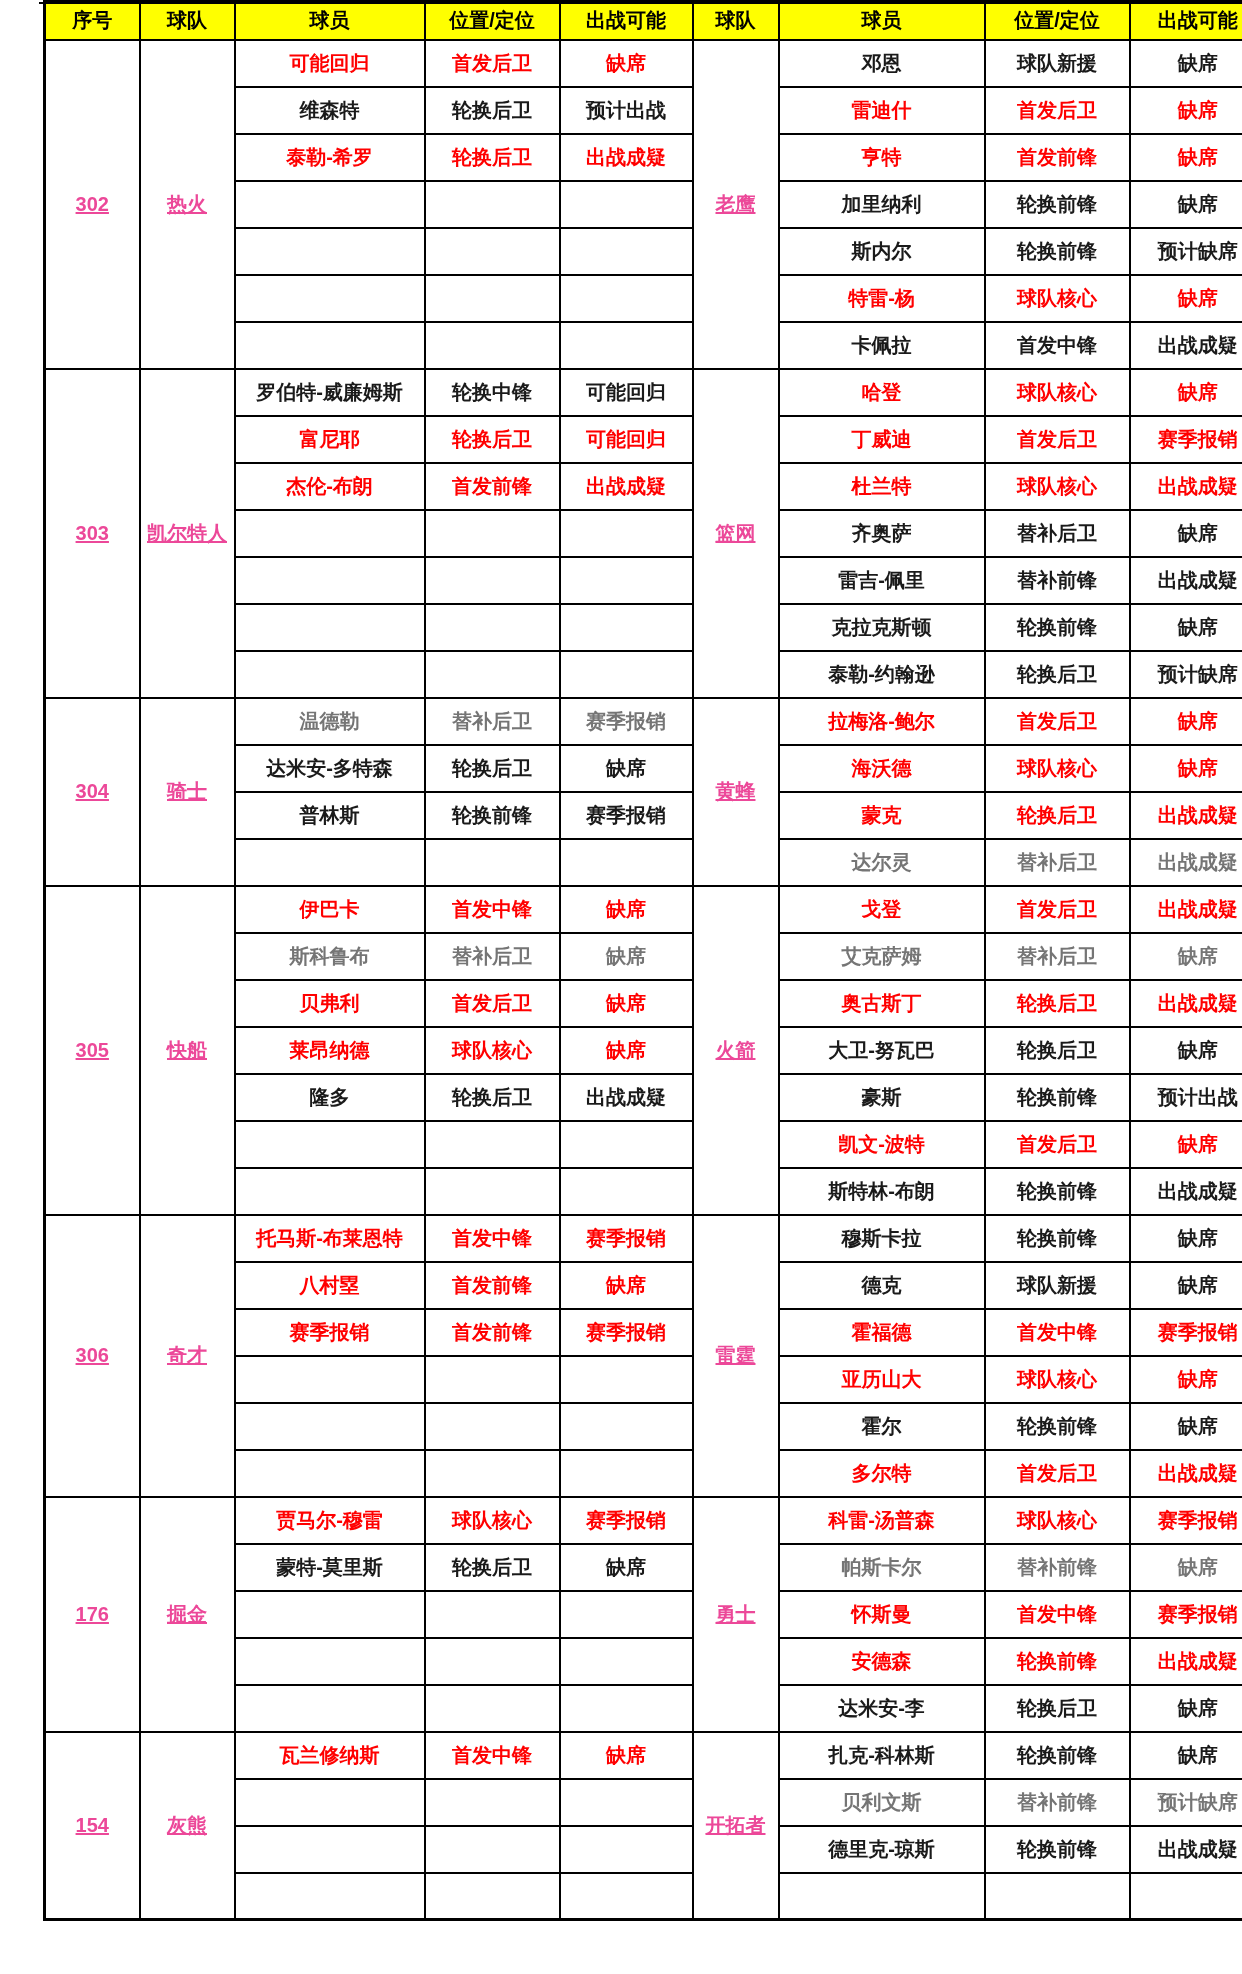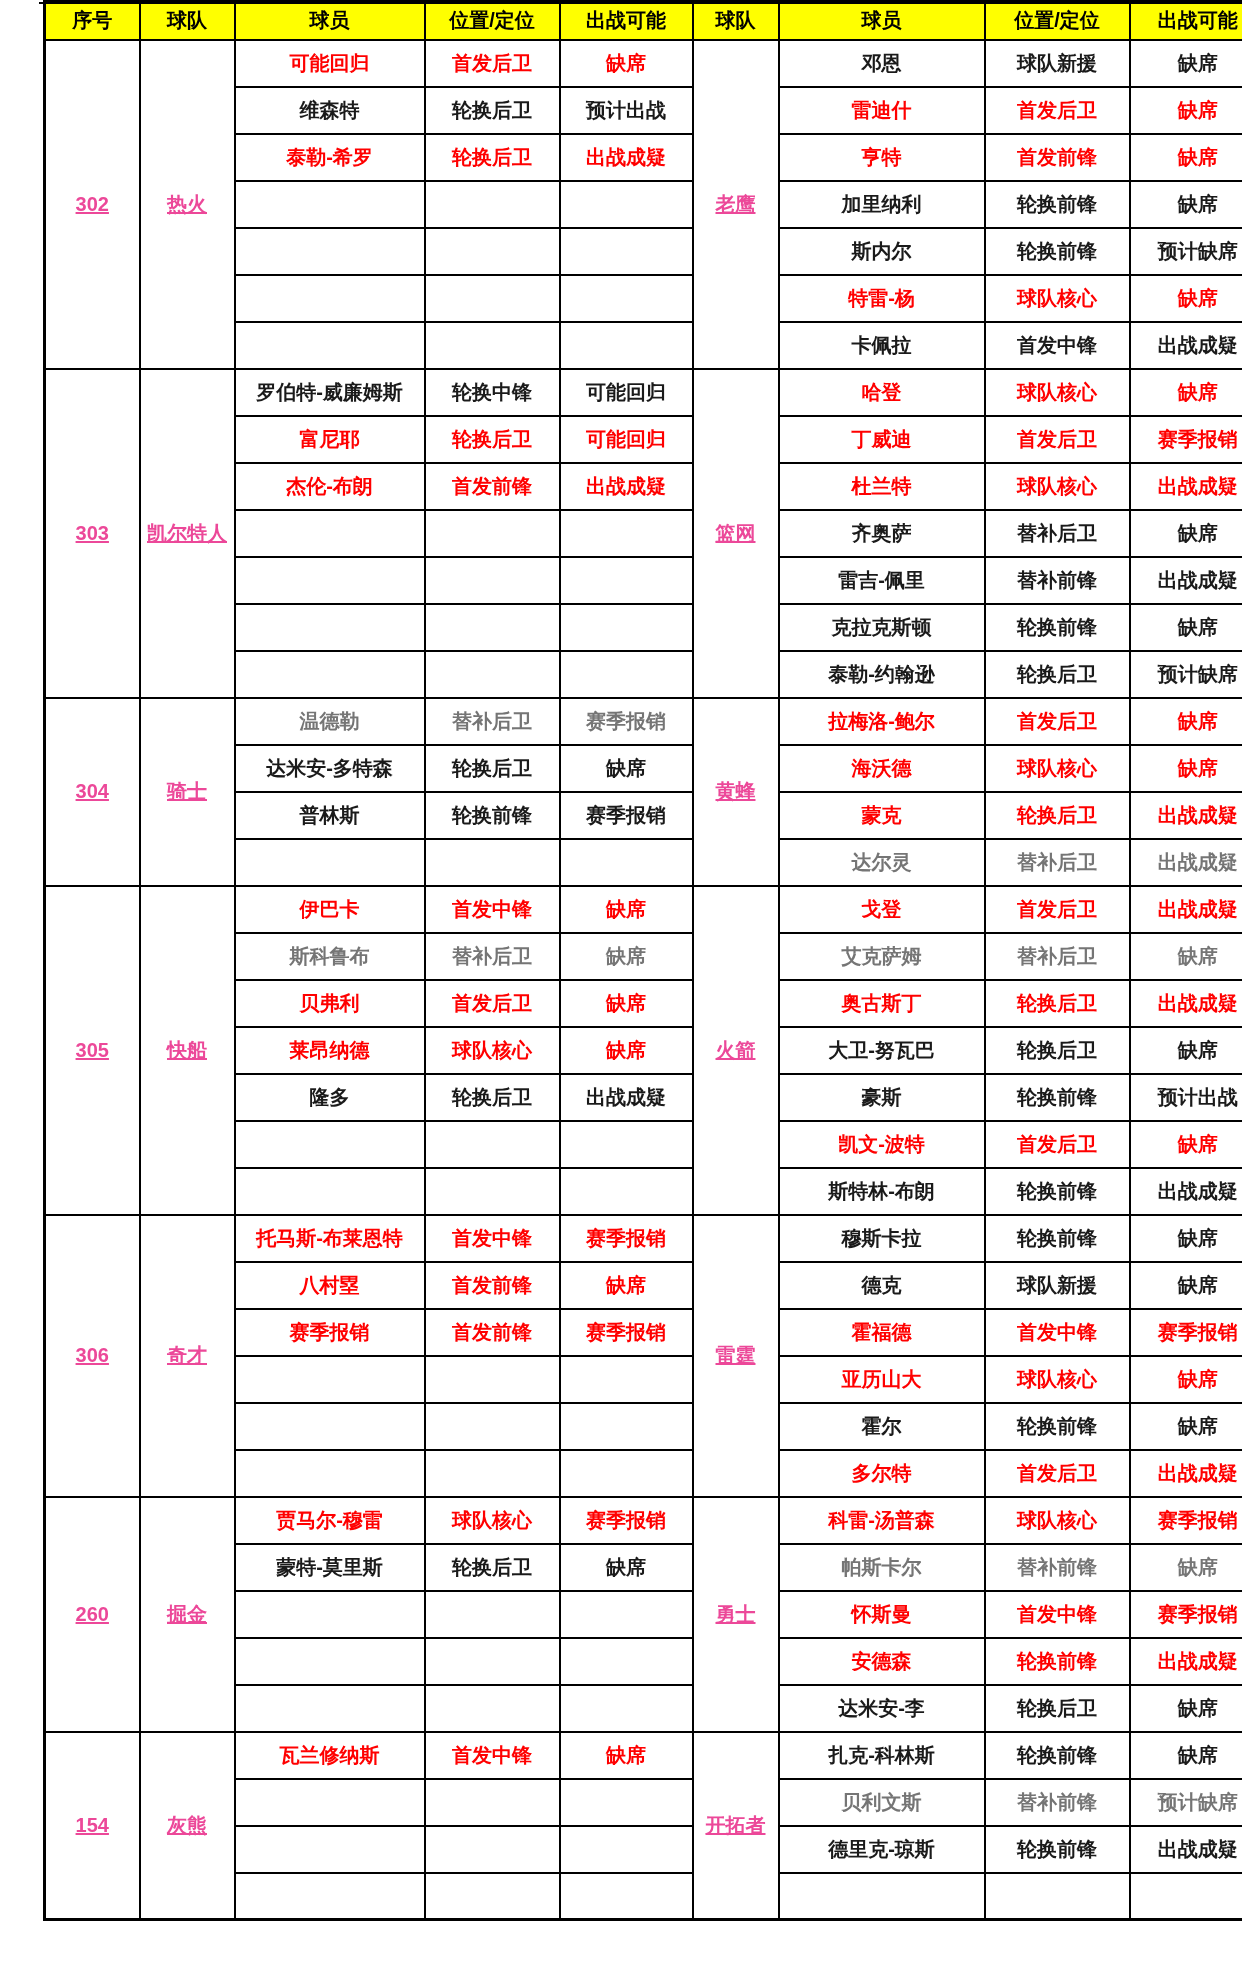--- a/index.html
+++ b/index.html
@@ -336,21 +336,21 @@
         </tr>
         <tr>
           <td class="empty"></td>
           <td class="empty"></td>
           <td class="empty"></td>
           <td class="red">多尔特</td>
           <td class="red">首发后卫</td>
           <td class="red">出战成疑</td>
         </tr>
         <tr>
-          <td class="num" rowspan="5">260</td>
+          <td class="num" rowspan="5">176</td>
           <td class="team" rowspan="5">掘金</td>
           <td class="red">贾马尔-穆雷</td>
           <td class="red">球队核心</td>
           <td class="red">赛季报销</td>
           <td class="team" rowspan="5">勇士</td>
           <td class="red">科雷-汤普森</td>
           <td class="red">球队核心</td>
           <td class="red">赛季报销</td>
         </tr>
         <tr>

